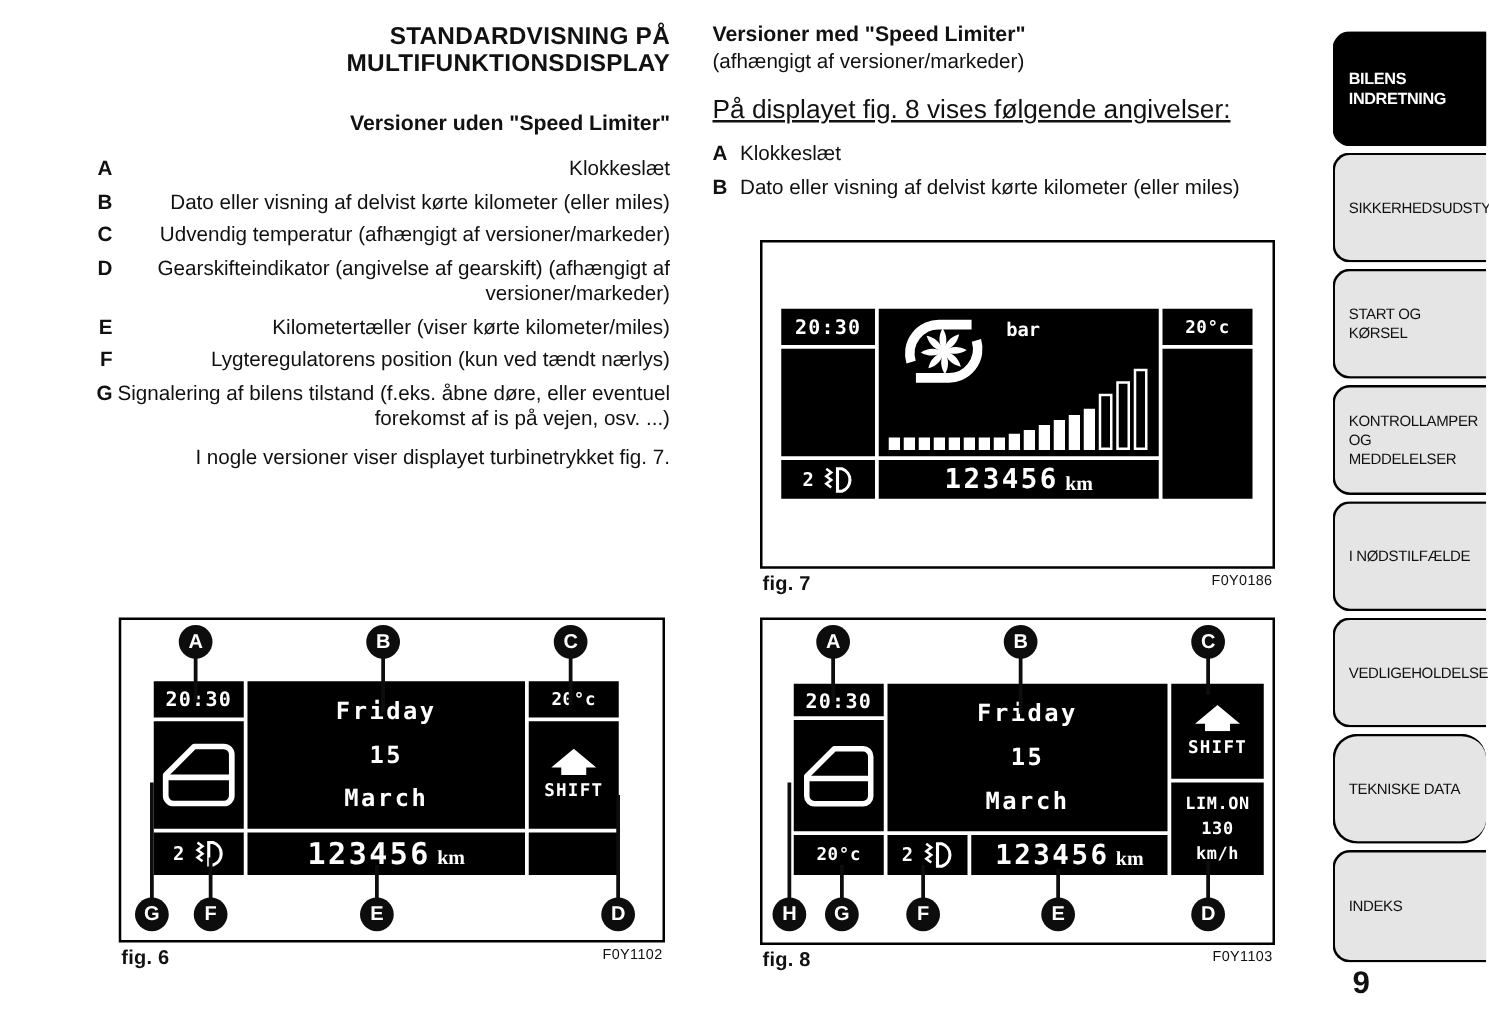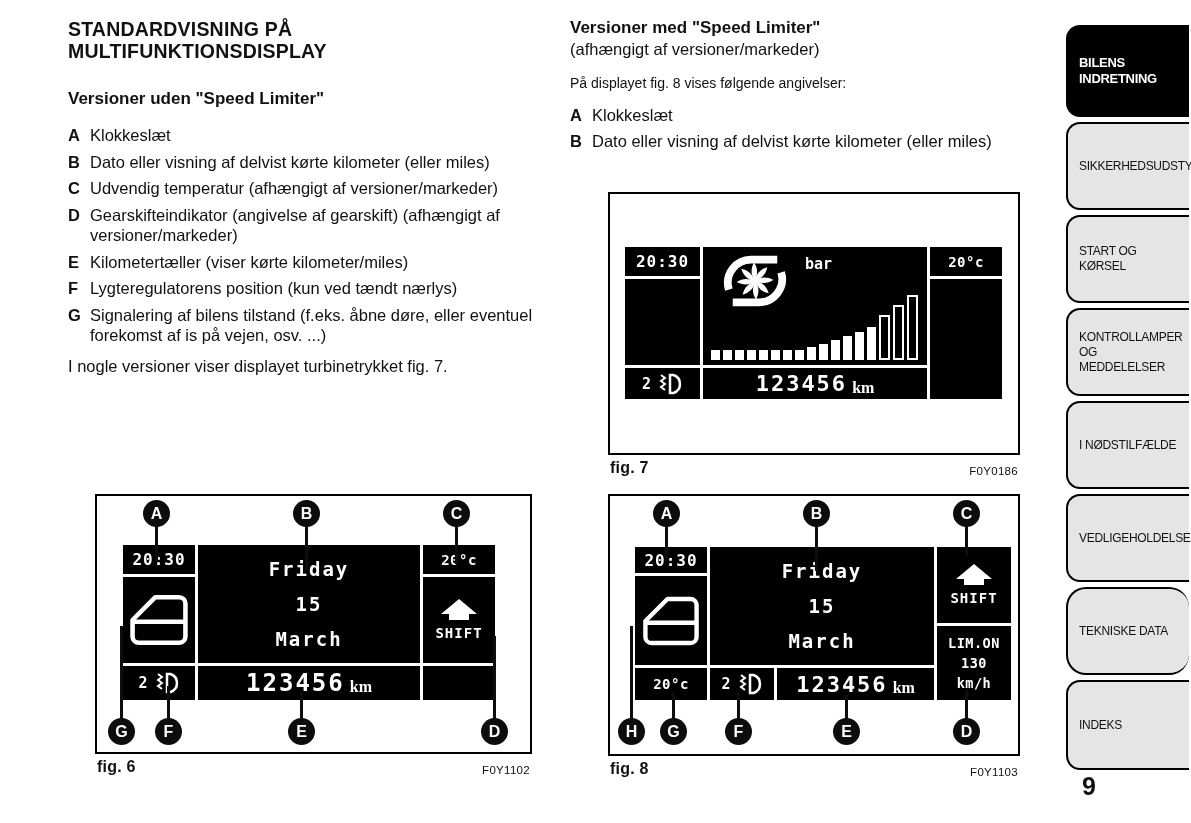--- a/index.html
+++ b/index.html
@@ -2,36 +2,36 @@
 <html><head>
 <meta charset="utf-8">
 <style>
   html,body{margin:0;padding:0;}
   body{
     width:1191px;height:823px;position:relative;background:#fff;overflow:hidden;
     font-family:"Liberation Sans", sans-serif;color:#111;
   }
   
   .col-text{position:absolute;top:18px;width:468px;}
-  #left-col{left:68px;}
+  #left-col{left:68px;text-align:right;}
   #right-col{left:570px;}
   .h1{font-size:19.5px;font-weight:700;line-height:1.14;letter-spacing:.2px;margin:0 0 27px 0;}
   .h2{font-size:17px;font-weight:700;margin:0 0 16px 0;}
   .h2-sub{font-size:16.5px;font-weight:400;margin:-14px 0 16px 0;}
-  .para{font-size:14px;margin:0 0 12px 0;line-height:1.25;}
+  .para{font-size:21px;margin:0 0 12px 0;line-height:1.25;text-decoration:underline;}
   .note{font-size:16.5px;margin:10px 0 0 0;line-height:1.25;}
   .li{display:flex;font-size:16.5px;line-height:1.24;margin:0 0 6px 0;}
   .li .k{flex:none;width:22px;font-weight:700;}
   .li .t{flex:1;}
   
   .fig{position:absolute;background:#fff;border:2px solid #000;}
   #fig6{left:95px;top:494px;width:433px;height:256px;}
   #fig7{left:608px;top:192px;width:408px;height:259px;}
   #fig8{left:608px;top:494px;width:408px;height:258px;}
-  .figcap{position:absolute;display:flex;justify-content:space-between;align-items:flex-end;}
+  .figcap{position:absolute;display:flex;justify-content:space-between;align-items:flex-start;}
   #fig6-cap{left:97px;top:758px;width:433px;}
   #fig7-cap{left:610px;top:459px;width:408px;}
   #fig8-cap{left:610px;top:760px;width:408px;}
   .figcap .fl{font-size:16px;font-weight:700;letter-spacing:.2px;}
   .figcap .fc{font-size:11.5px;font-weight:400;letter-spacing:.3px;}
   
   .disp{position:absolute;display:flex;gap:3px;}
   .dcol{display:flex;flex-direction:column;gap:3px;}
   .cell{background:#000;color:#fff;font-family:"DejaVu Sans Mono",monospace;font-weight:700;
         display:flex;align-items:center;justify-content:center;overflow:hidden;}

